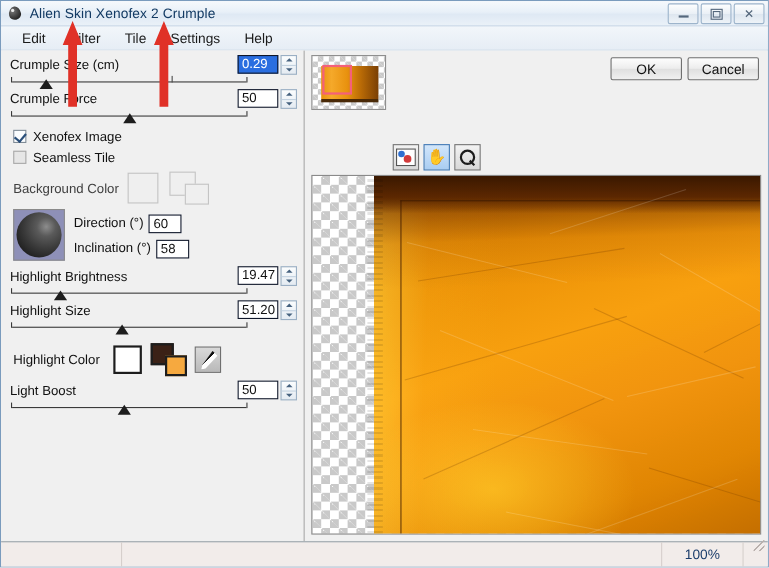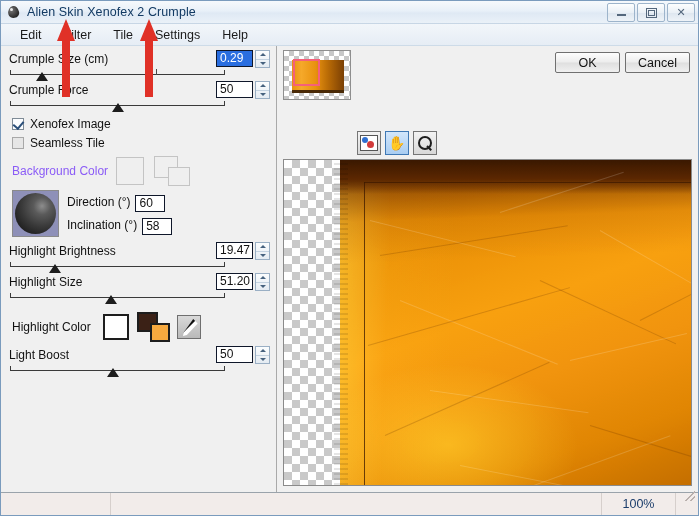--- a/index.html
+++ b/index.html
@@ -111,21 +111,21 @@
     margin-right:6px;position:relative;
   }
   .chk.off{background:#e6e6e6;border-color:#a8a8a8;}
   .chk .mark{
     position:absolute;left:2px;top:0px;width:5px;height:8px;
     border-right:2px solid #2a4f7a;border-bottom:2px solid #2a4f7a;transform:rotate(40deg);
   }
   .chk-label{font-size:12px;color:#111;}
   
   .bg-row{display:flex;align-items:center;margin:6px 0 4px 4px;}
-  .bg-label{font-size:12px;color:#8b5cf6;margin-right:8px;}
+  .bg-label{font-size:12px;color:#404040;margin-right:8px;}
   .sw-big{width:26px;height:26px;border:1px solid #c4c4c4;background:#efefef;}
   .dual{position:relative;width:36px;height:30px;margin-left:10px;}
   .dual .a{position:absolute;left:0;top:0;width:22px;height:20px;border:1px solid #c4c4c4;background:#efefef;}
   .dual .b{position:absolute;left:14px;top:11px;width:20px;height:17px;border:1px solid #c4c4c4;background:#efefef;}
   
   .light-row{display:flex;margin:2px 0 2px 4px;}
   .sphere-box{
     width:47px;height:47px;box-sizing:border-box;border:1px solid #8a8a8a;
     background:#8e90b8;display:flex;align-items:center;justify-content:center;
   }

